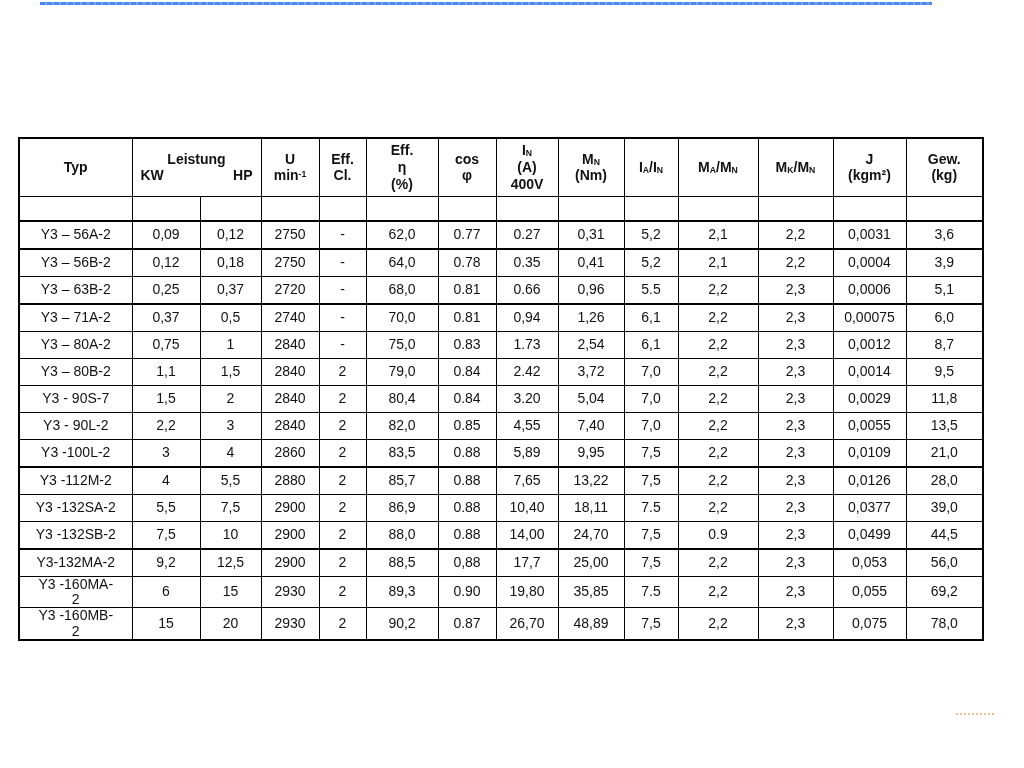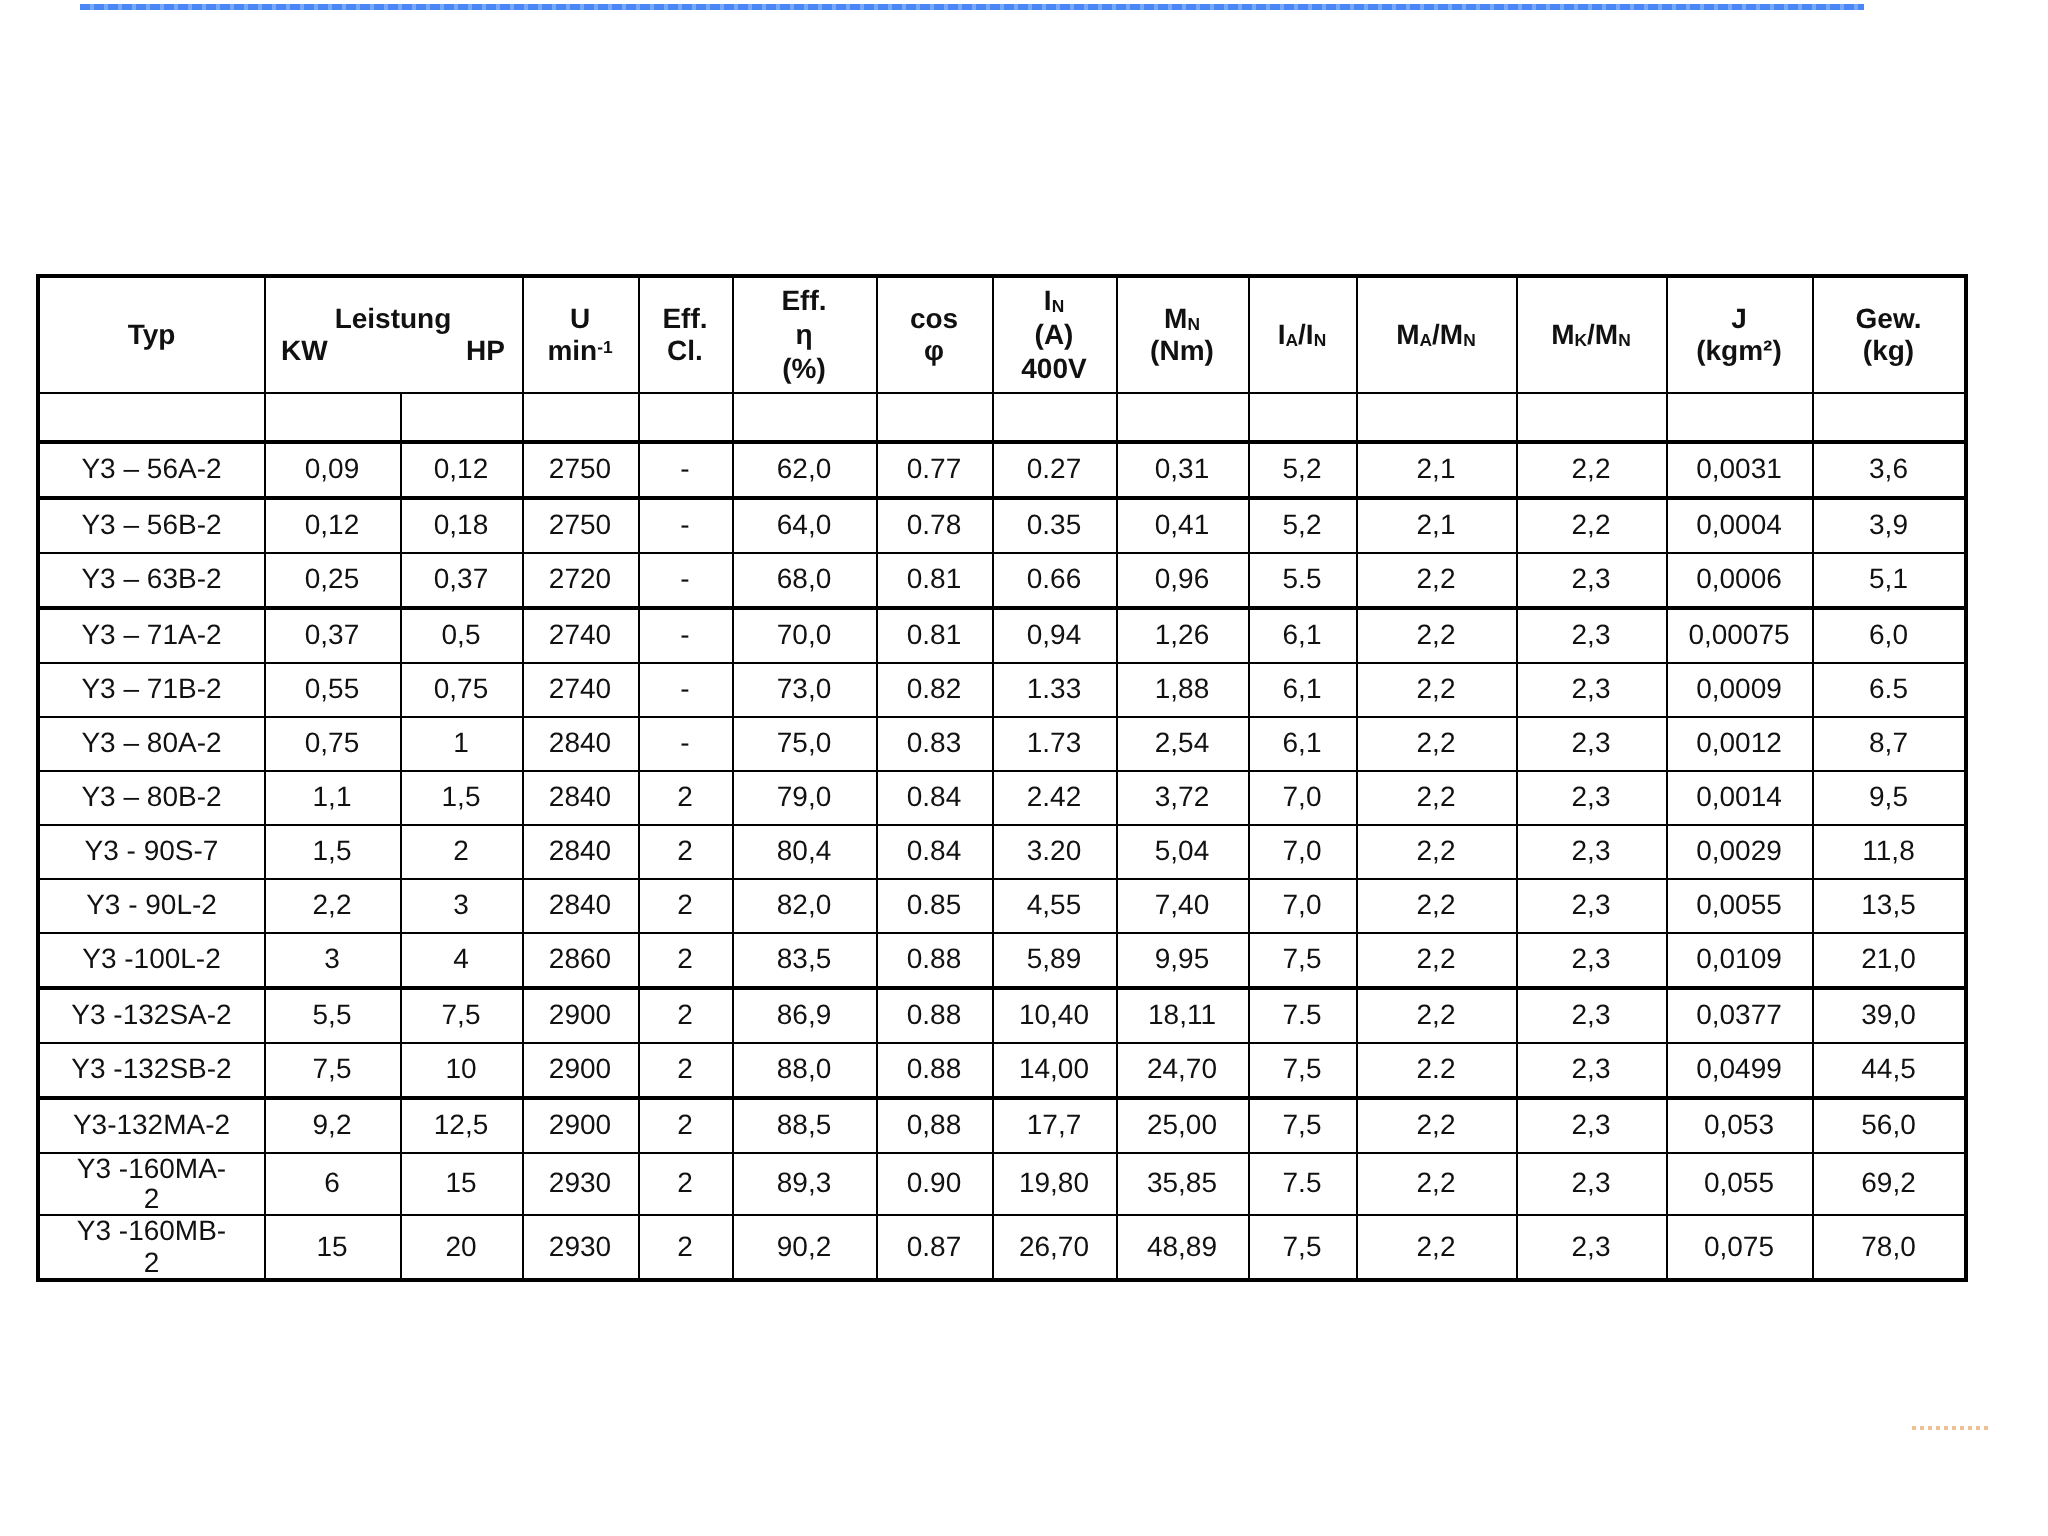--- a/index.html
+++ b/index.html
@@ -177,36 +177,20 @@
           <td>0.81</td>
           <td>0,94</td>
           <td>1,26</td>
           <td>6,1</td>
           <td>2,2</td>
           <td>2,3</td>
           <td>0,00075</td>
           <td>6,0</td>
         </tr>
         <tr>
-          <td class="typ">Y3 – 71B-2</td>
-          <td>0,55</td>
-          <td>0,75</td>
-          <td>2740</td>
-          <td>-</td>
-          <td>73,0</td>
-          <td>0.82</td>
-          <td>1.33</td>
-          <td>1,88</td>
-          <td>6,1</td>
-          <td>2,2</td>
-          <td>2,3</td>
-          <td>0,0009</td>
-          <td>6.5</td>
-        </tr>
-        <tr>
           <td class="typ">Y3 – 80A-2</td>
           <td>0,75</td>
           <td>1</td>
           <td>2840</td>
           <td>-</td>
           <td>75,0</td>
           <td>0.83</td>
           <td>1.73</td>
           <td>2,54</td>
           <td>6,1</td>
@@ -273,20 +257,36 @@
           <td>0.88</td>
           <td>5,89</td>
           <td>9,95</td>
           <td>7,5</td>
           <td>2,2</td>
           <td>2,3</td>
           <td>0,0109</td>
           <td>21,0</td>
         </tr>
         <tr>
+          <td class="typ">Y3 -112M-2</td>
+          <td>4</td>
+          <td>5,5</td>
+          <td>2880</td>
+          <td>2</td>
+          <td>85,7</td>
+          <td>0.88</td>
+          <td>7,65</td>
+          <td>13,22</td>
+          <td>7,5</td>
+          <td>2,2</td>
+          <td>2,3</td>
+          <td>0,0126</td>
+          <td>28,0</td>
+        </tr>
+        <tr>
           <td class="typ">Y3 -132SA-2</td>
           <td>5,5</td>
           <td>7,5</td>
           <td>2900</td>
           <td>2</td>
           <td>86,9</td>
           <td>0.88</td>
           <td>10,40</td>
           <td>18,11</td>
           <td>7.5</td>
@@ -299,21 +299,21 @@
           <td class="typ">Y3 -132SB-2</td>
           <td>7,5</td>
           <td>10</td>
           <td>2900</td>
           <td>2</td>
           <td>88,0</td>
           <td>0.88</td>
           <td>14,00</td>
           <td>24,70</td>
           <td>7,5</td>
-          <td>2.2</td>
+          <td>0.9</td>
           <td>2,3</td>
           <td>0,0499</td>
           <td>44,5</td>
         </tr>
         <tr>
           <td class="typ">Y3-132MA-2</td>
           <td>9,2</td>
           <td>12,5</td>
           <td>2900</td>
           <td>2</td>

